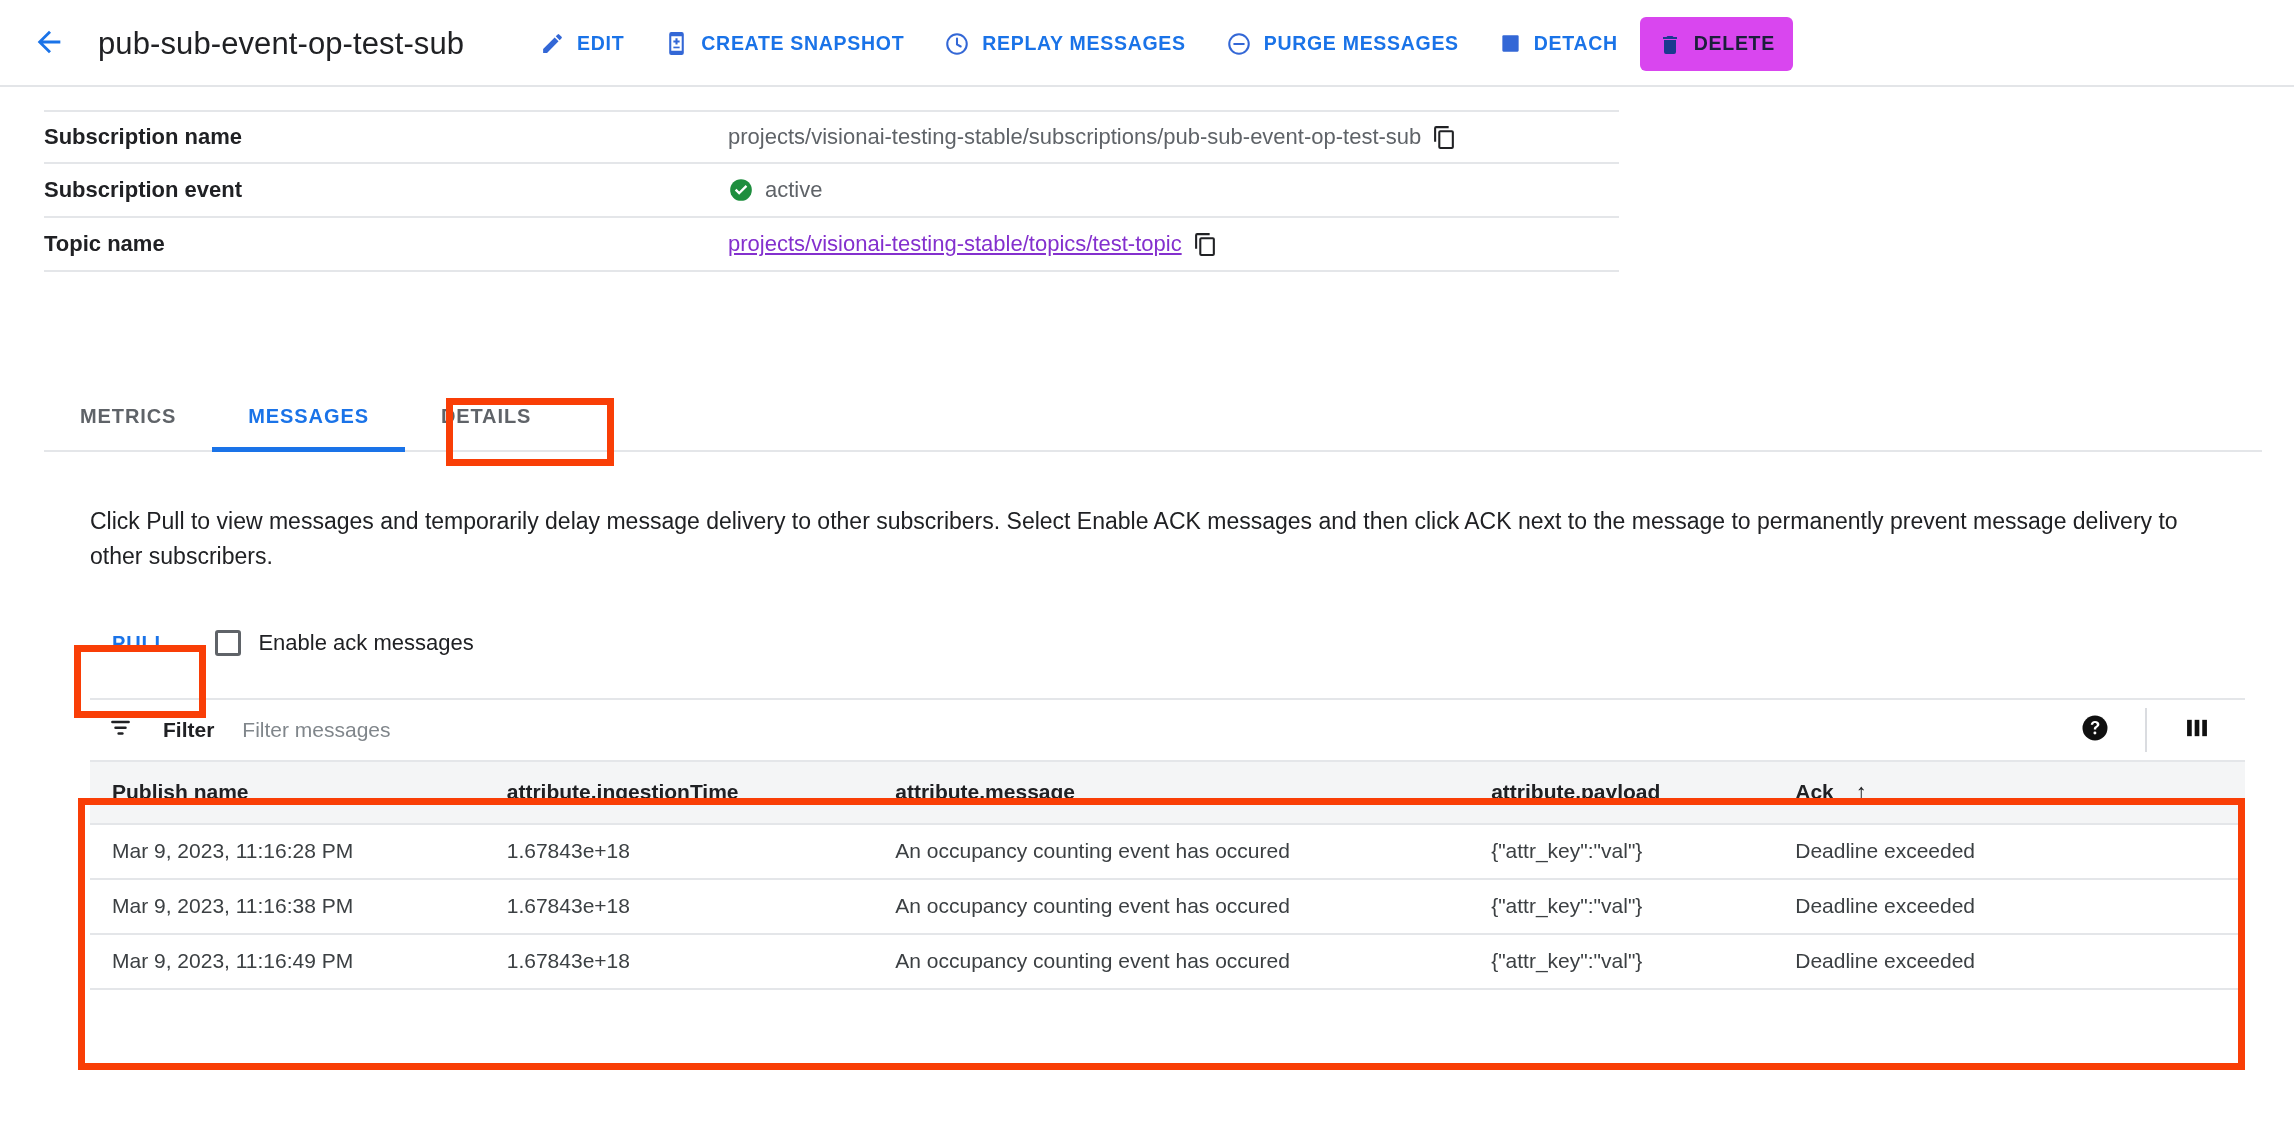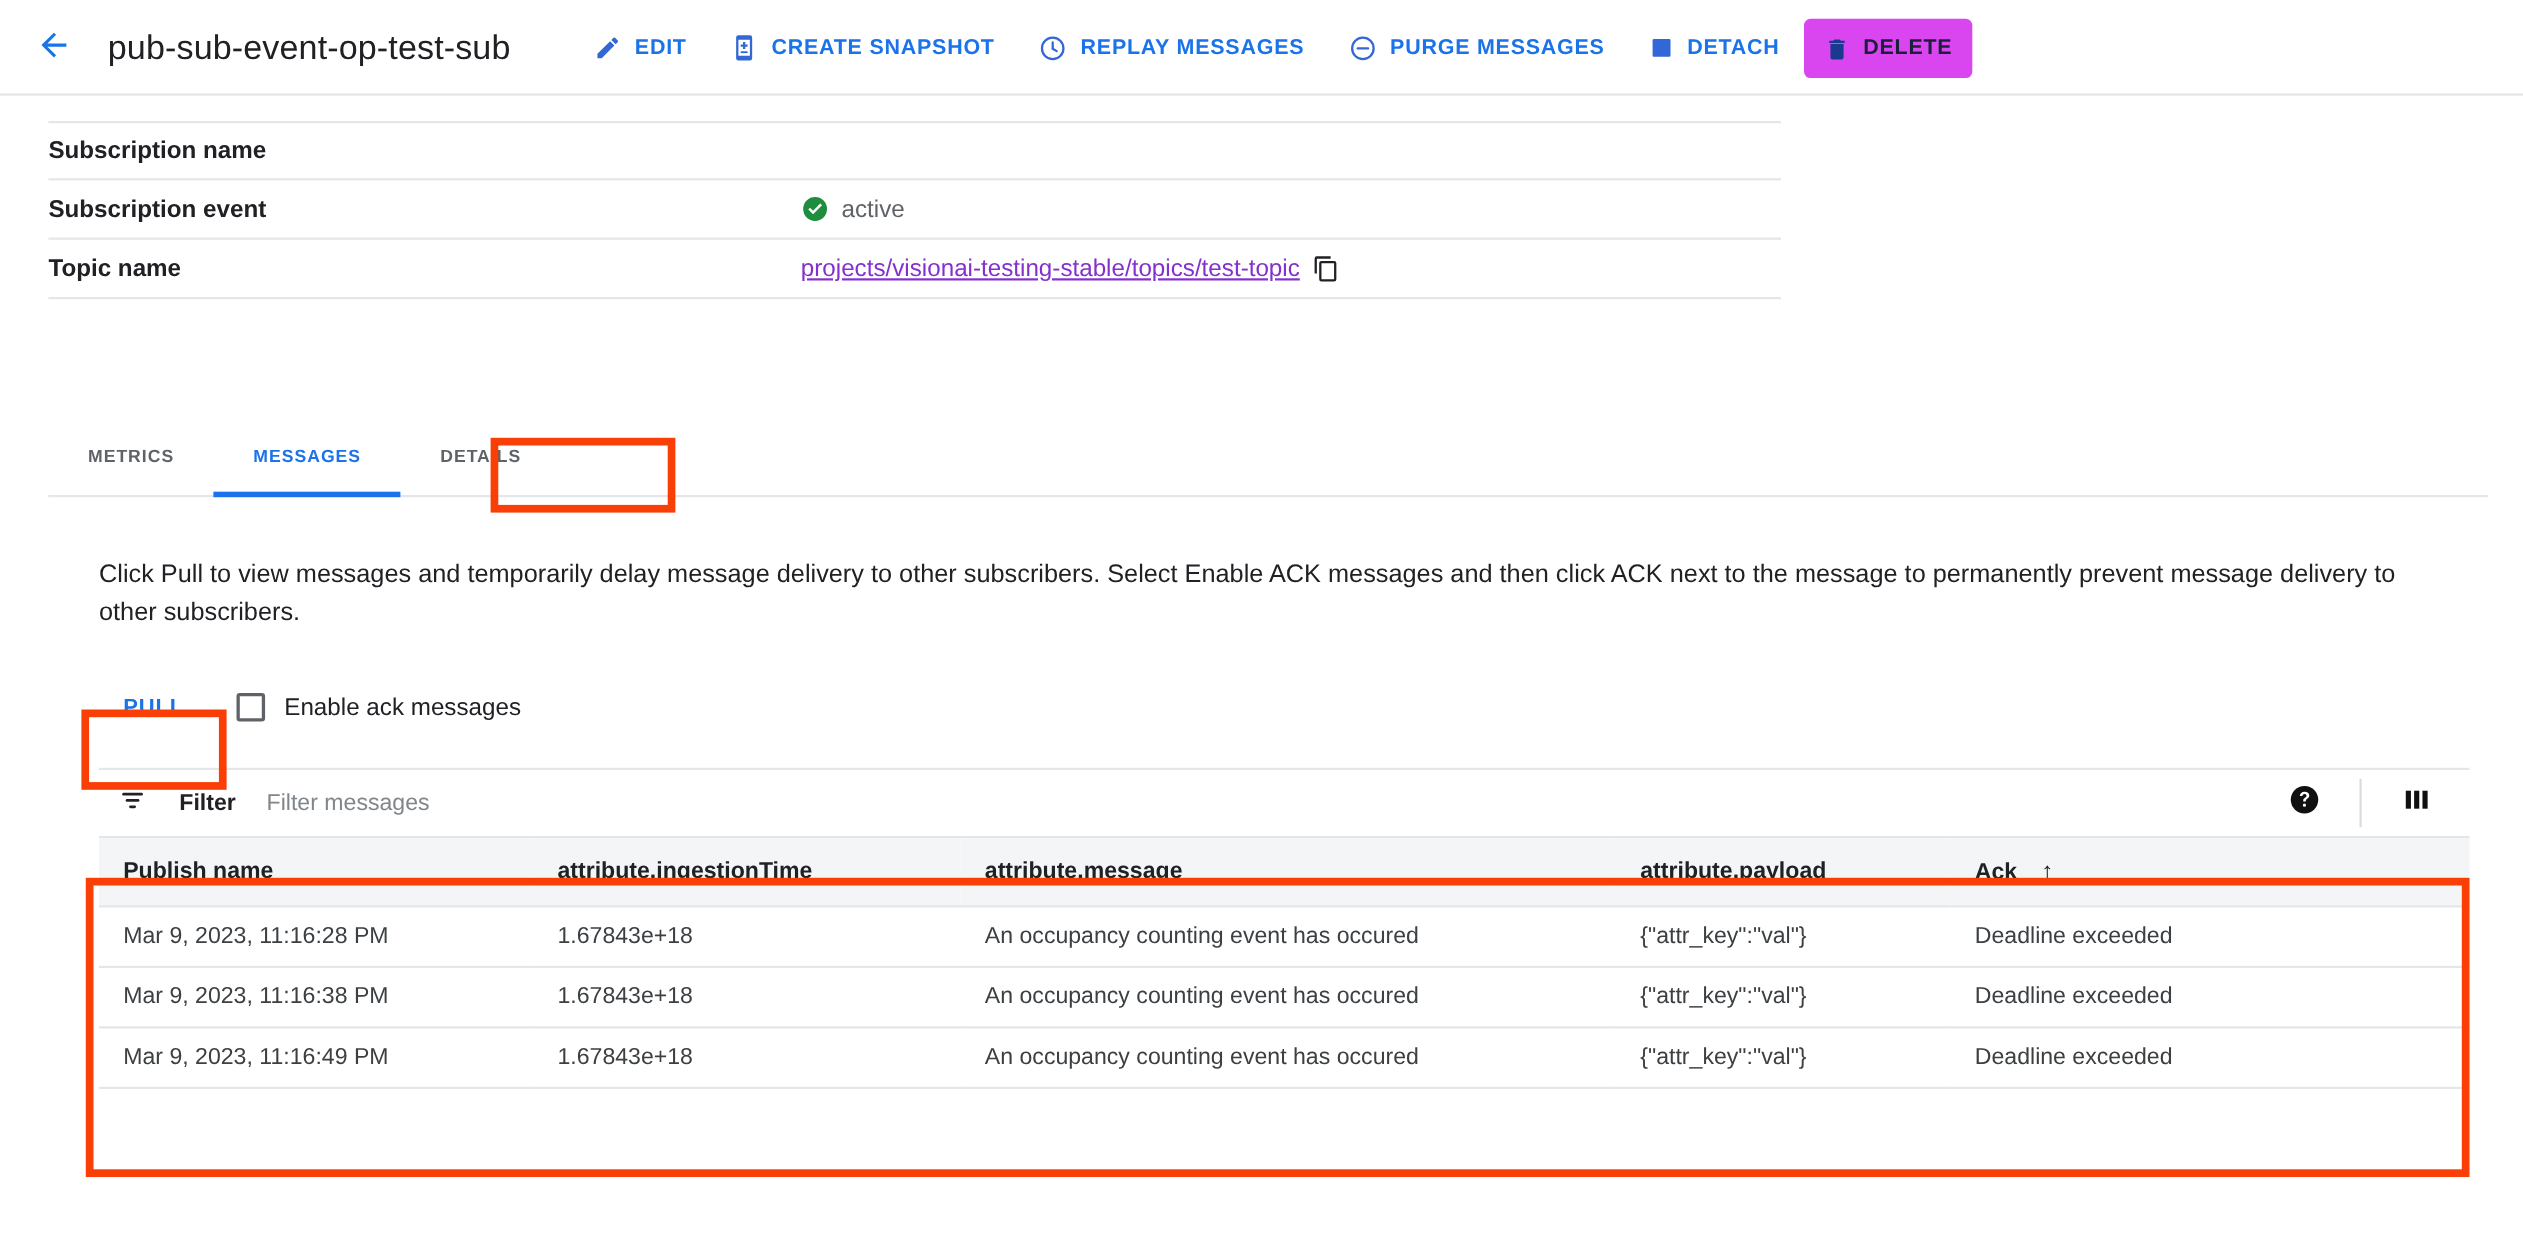--- a/index.html
+++ b/index.html
@@ -123,21 +123,21 @@
     border-bottom: 2px solid #e4e6e9;
     width: 2218px;
     height: 68px;
   }
   .tab {
     position: relative;
     padding: 0 36px;
     height: 68px;
     display: flex;
     align-items: center;
-    font-size: 16px;
+    font-size: 20px;
     font-weight: 600;
     letter-spacing: 0.9px;
     color: #5f6368;
     cursor: pointer;
   }
   .tab.active { color: #1a73e8; }
   .tab.active::after {
     content: "";
     position: absolute;
     left: 0; right: 0; bottom: -2px;
@@ -342,20 +342,29 @@
       <span>DELETE</span>
     </button>
 
   </div>
 </div>
 
 <div class="props">
 
   <div class="prop-row">
     <div class="prop-label">Subscription name</div>
+    <div class="prop-value">
+      <span>projects/visionai-testing-stable/subscriptions/pub-sub-event-op-test-sub</span>
+      <span class="copy-ico">
+        <svg width="25" height="25" viewBox="0 0 24 24" fill="#202124" aria-hidden="true">
+          <path d="M16 1H4a2 2 0 00-2 2v13h2V3h12V1z"></path>
+          <path d="M19 5H8a2 2 0 00-2 2v14a2 2 0 002 2h11a2 2 0 002-2V7a2 2 0 00-2-2zm0 16H8V7h11v14z"></path>
+        </svg>
+      </span>
+    </div>
   </div>
 
   <div class="prop-row">
     <div class="prop-label">Subscription event</div>
     <div class="prop-value">
       <span class="state-ico">
         <svg width="26" height="26" viewBox="0 0 24 24" aria-hidden="true">
           <circle cx="12" cy="12" r="10" fill="#1e8e3e"></circle>
           <path d="M10.3 16.4l-4-4 1.5-1.5 2.5 2.5 6-6 1.5 1.5-7.5 7.5z" fill="#ffffff"></path>
         </svg>

